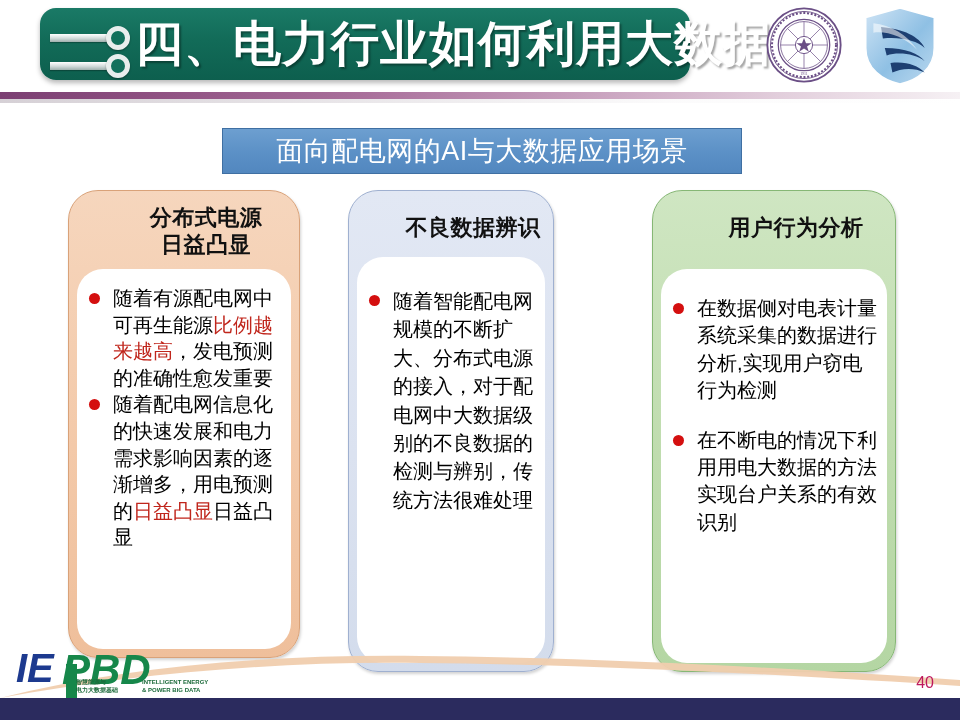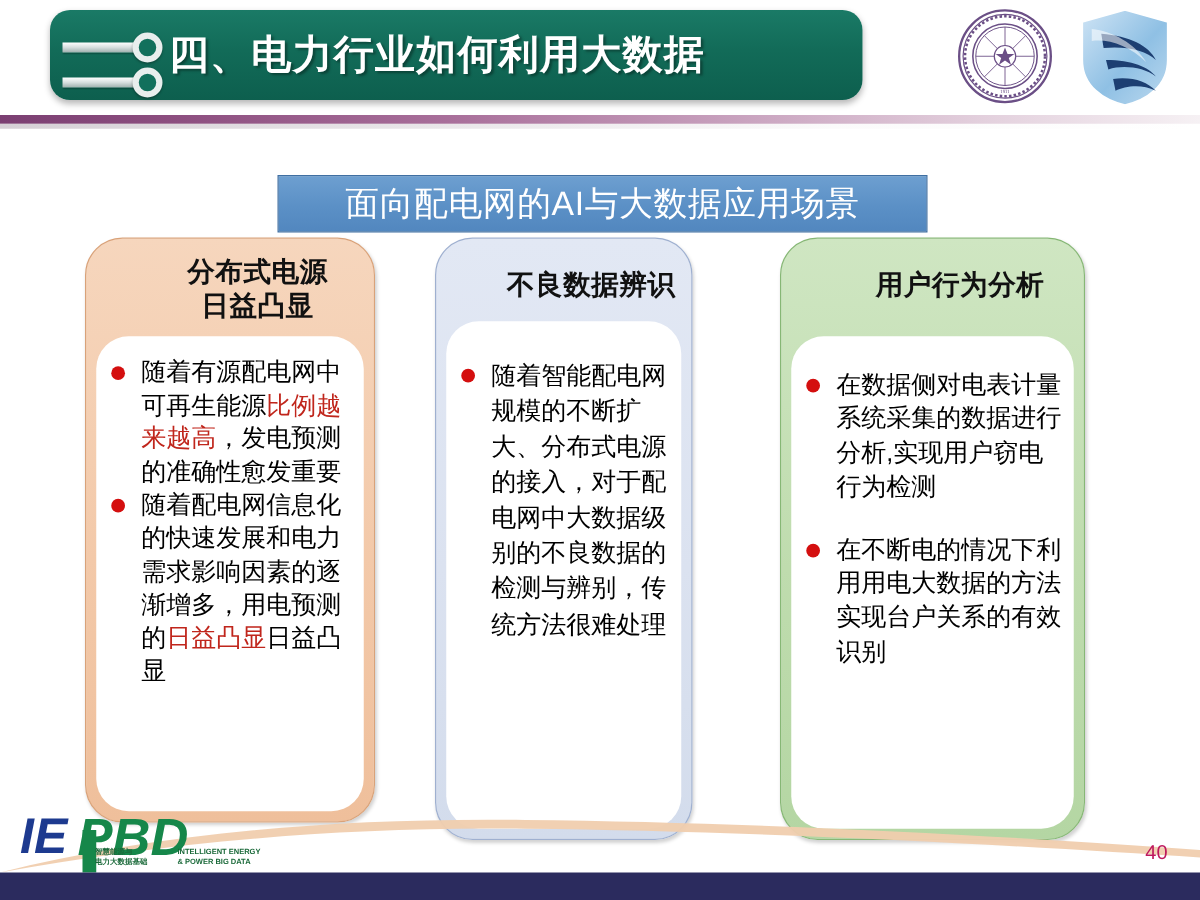--- a/index.html
+++ b/index.html
@@ -41,21 +41,21 @@
     background: linear-gradient(180deg, #1a7a66 0%, #126b58 45%, #0d5f4e 100%);
     border-radius: 16px;
     box-shadow: 0 3px 5px rgba(0,0,0,0.28);
   }
   .title-text {
     position: absolute;
     left: 95px;
     top: 50%;
     transform: translateY(-50%);
     color: #ffffff;
-    font-size: 32px;
+    font-size: 48px;
     font-weight: bold;
     letter-spacing: 1px;
     white-space: nowrap;
     text-shadow: 2px 2px 2px rgba(0,0,0,0.35);
   }
 
   
   .ornament {
     position: absolute;
     left: 8px;
@@ -109,21 +109,21 @@
     position: absolute;
     left: 0; top: 99px;
     width: 960px; height: 4px;
     background: linear-gradient(90deg, rgba(180,170,180,.55) 0%, rgba(230,226,230,.15) 70%, rgba(255,255,255,0) 100%);
   }
 
   
   .subtitle-box {
     position: absolute;
     left: 222px;
-    top: 140px;
+    top: 128px;
     width: 518px;
     height: 44px;
     background: linear-gradient(180deg, #6d9fd0 0%, #5b90c6 55%, #5287bf 100%);
     border: 1px solid #3f6fa2;
     display: flex;
     align-items: center;
     justify-content: center;
   }
   .subtitle-text {
     color: #ffffff;
@@ -151,21 +151,21 @@
     border: 1px solid #d9a279;
     box-shadow: 1px 2px 3px rgba(0,0,0,0.18);
   }
   .card-2 {
     left: 348px; width: 206px; height: 482px;
     background: linear-gradient(180deg,#e2e8f4 0%, #dbe2f0 55%, #d3dcec 100%);
     border: 1px solid #9fb0d0;
     box-shadow: 1px 2px 3px rgba(0,0,0,0.18);
   }
   .card-3 {
-    left: 624px; width: 244px; height: 482px;
+    left: 652px; width: 244px; height: 482px;
     background: linear-gradient(180deg,#cfe6c2 0%, #bfdcae 55%, #b4d6a3 100%);
     border: 1px solid #86b775;
     box-shadow: 1px 2px 3px rgba(0,0,0,0.18);
   }
 
   .card-title {
     position: absolute;
     left: 0; right: 0;
     text-align: center;
     color: #111111;

